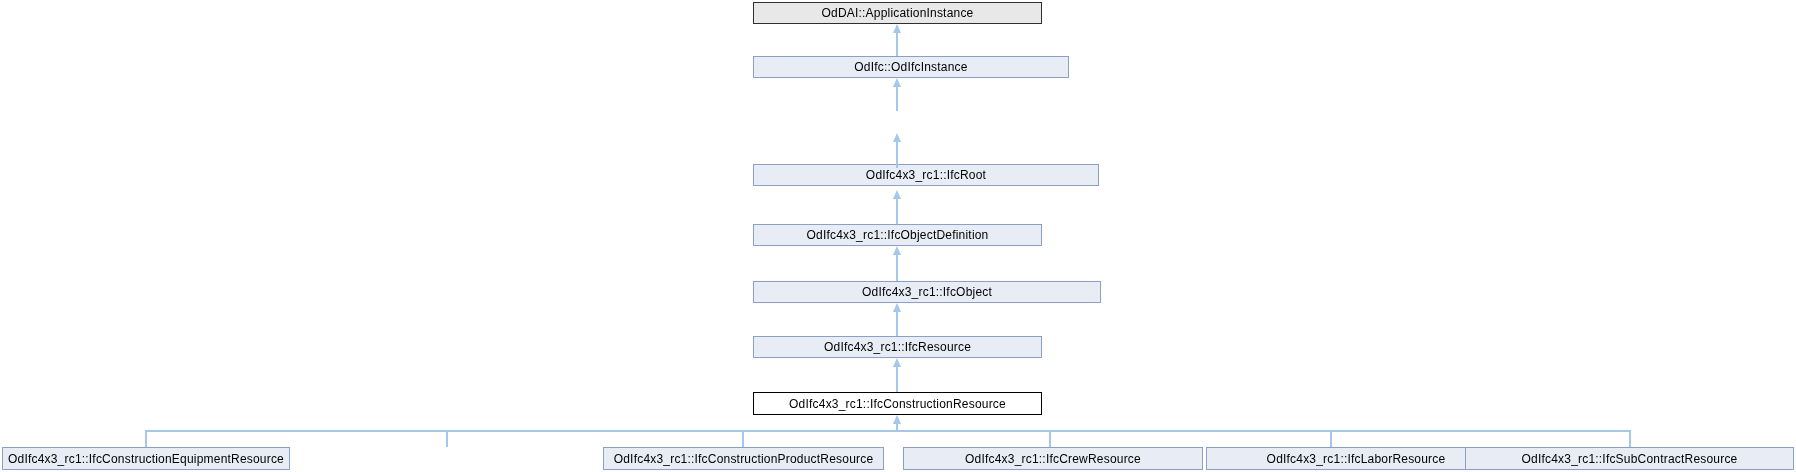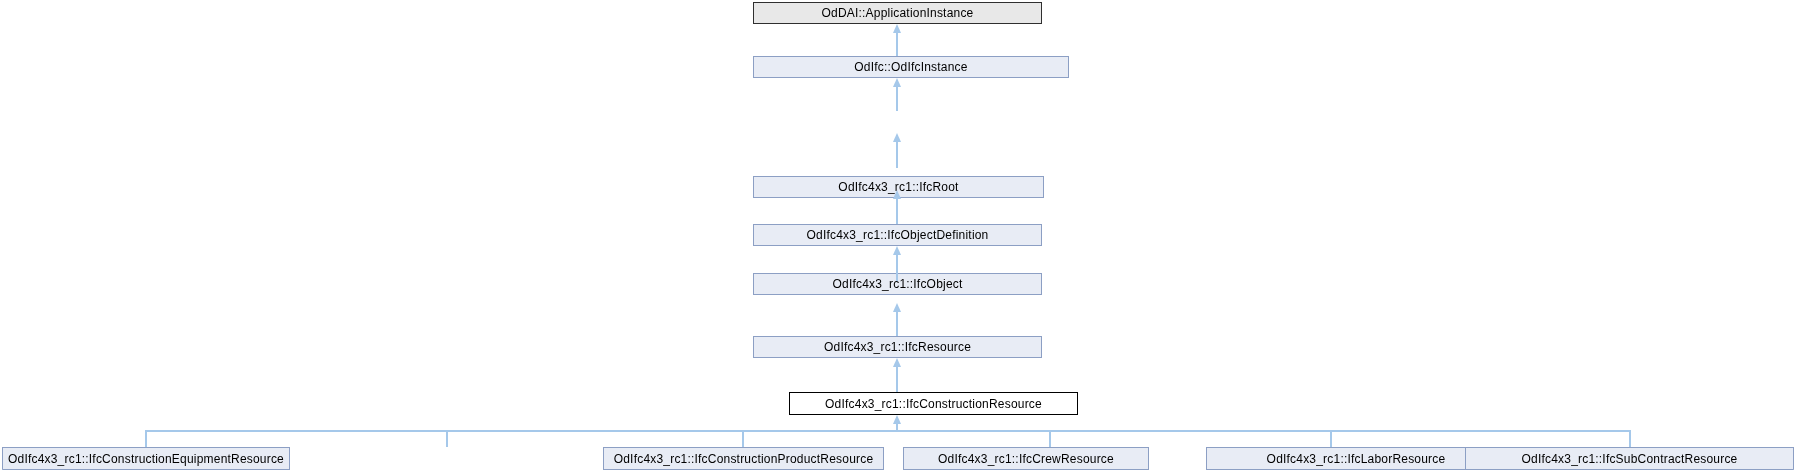--- a/index.html
+++ b/index.html
@@ -17,46 +17,45 @@
     border:1px solid var(--node-border,#8c9fc4);
   }
   .node.external{
     background:var(--external-fill,#e8e8e8);
     border:1px solid var(--external-border,#2f2f2f);
   }
   .node.current{
     background:var(--current-fill,#fff);
     border:1px solid var(--current-border,#000);
     height:23px;
-    margin-left:36px;
   }
   .node.child{height:23px;}
   .vline{position:absolute;width:2px;background:var(--edge,#a5c8ea);}
   .hline{position:absolute;height:2px;background:var(--edge,#a5c8ea);}
   .arrow{
     position:absolute;width:0;height:0;
     border-left:4px solid transparent;border-right:4px solid transparent;
     border-bottom:9px solid var(--edge,#a5c8ea);
   }
 </style>
 </head>
 <body>
 
 <div class="canvas">
 
   <div class="node external" style="left:753px;top:2px;width:289px">OdDAI::ApplicationInstance</div>
 
   <div class="node" style="left:753px;top:56px;width:316px">OdIfc::OdIfcInstance</div>
 
 
-  <div class="node" style="left:753px;top:176px;width:291px">OdIfc4x3_rc1::IfcRoot</div>
+  <div class="node" style="left:753px;top:164px;width:346px">OdIfc4x3_rc1::IfcRoot</div>
 
   <div class="node" style="left:753px;top:224px;width:289px">OdIfc4x3_rc1::IfcObjectDefinition</div>
 
-  <div class="node" style="left:753px;top:273px;width:289px">OdIfc4x3_rc1::IfcObject</div>
+  <div class="node" style="left:753px;top:281px;width:348px">OdIfc4x3_rc1::IfcObject</div>
 
   <div class="node" style="left:753px;top:336px;width:289px">OdIfc4x3_rc1::IfcResource</div>
 
   <div class="node current" style="left:753px;top:392px;width:289px">OdIfc4x3_rc1::IfcConstructionResource</div>
 
   <div class="arrow" style="left:893px;top:24px"></div>
   <div class="vline" style="left:896px;top:33px;height:23px"></div>
 
   <div class="arrow" style="left:893px;top:78px"></div>
   <div class="vline" style="left:896px;top:87px;height:24px"></div>
@@ -85,19 +84,19 @@
   <div class="vline" style="left:742px;top:430px;height:17px"></div>
   <div class="vline" style="left:1049px;top:430px;height:17px"></div>
   <div class="vline" style="left:1330px;top:430px;height:17px"></div>
   <div class="vline" style="left:1629px;top:430px;height:17px"></div>
 
   <div class="node child" style="left:2px;top:447px;width:288px">OdIfc4x3_rc1::IfcConstructionEquipmentResource</div>
 
 
   <div class="node child" style="left:603px;top:447px;width:281px">OdIfc4x3_rc1::IfcConstructionProductResource</div>
 
-  <div class="node child" style="left:903px;top:447px;width:246px">OdIfc4x3_rc1::IfcCrewResource</div>
+  <div class="node child" style="left:903px;top:447px;width:300px">OdIfc4x3_rc1::IfcCrewResource</div>
 
   <div class="node child" style="left:1206px;top:447px;width:300px">OdIfc4x3_rc1::IfcLaborResource</div>
 
   <div class="node child" style="left:1465px;top:447px;width:329px">OdIfc4x3_rc1::IfcSubContractResource</div>
 
 </div>
 
 </body></html>

